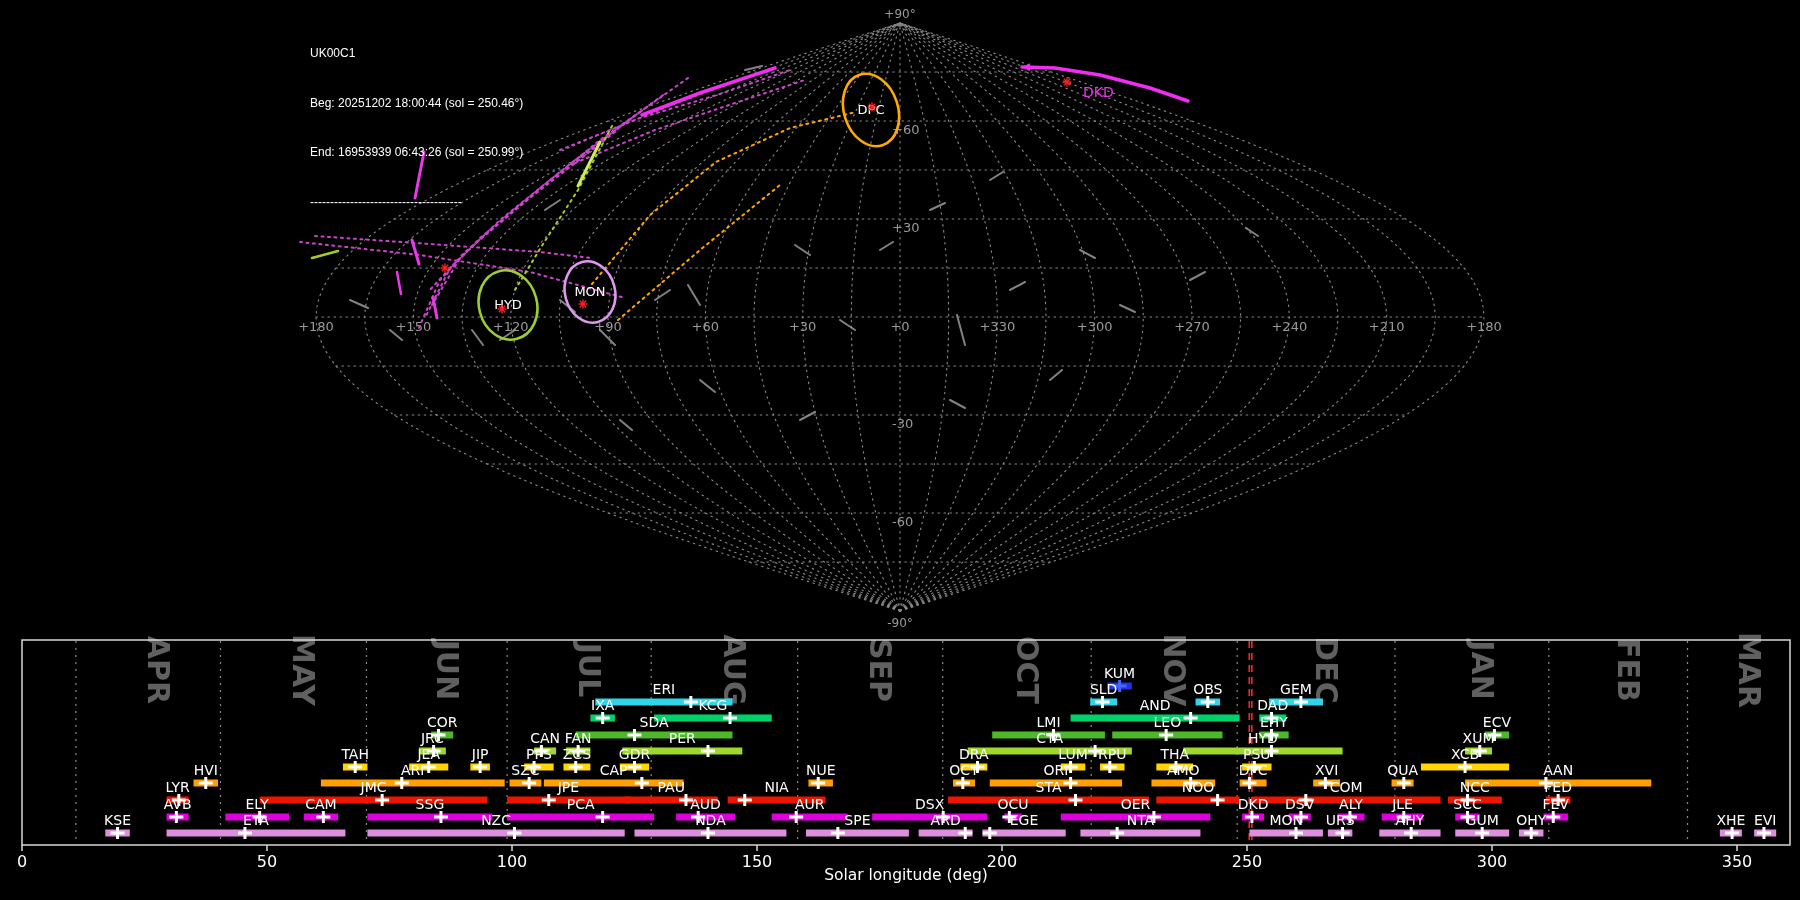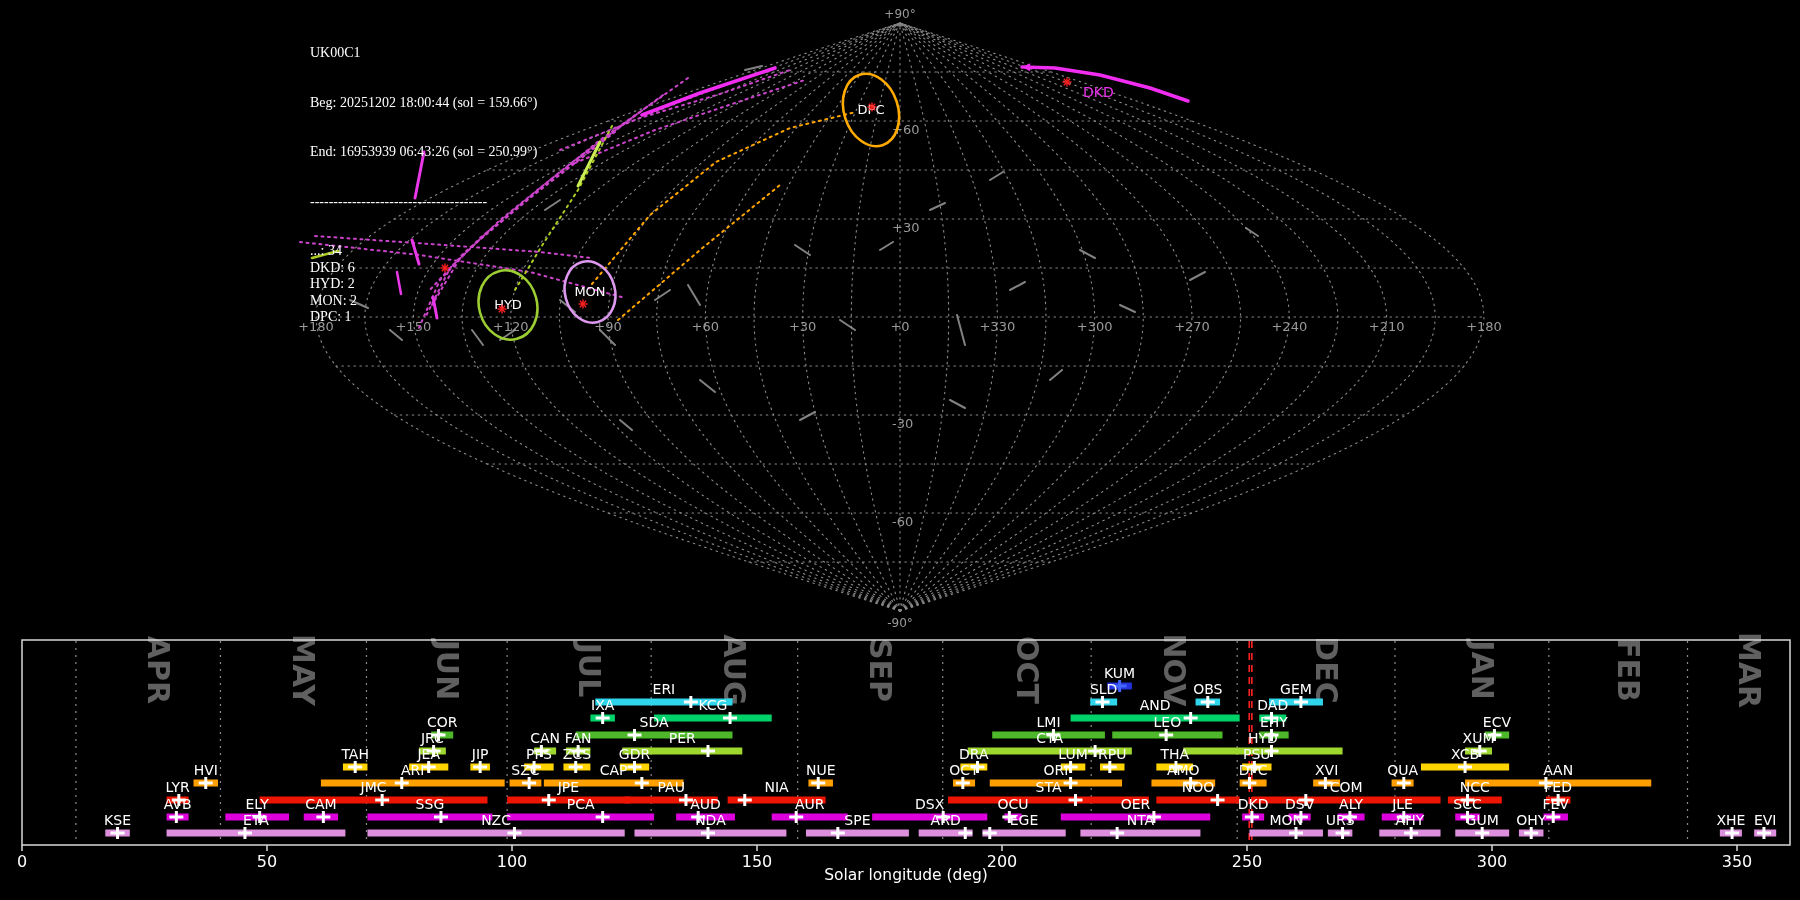--- a/index.html
+++ b/index.html
@@ -1,20 +1,20 @@
 <!DOCTYPE html>
 <html><head>
 <meta charset="utf-8">
 <style>
   html,body{margin:0;padding:0;background:#000;width:1800px;height:900px;overflow:hidden;}
   body{font-family:"DejaVu Sans", sans-serif;}
   #stage{position:relative;width:1800px;height:900px;background:#000;}
   #info-panel{
     position:absolute;left:310px;top:12px;color:#fff;
-    font-family:Liberation Serif, serif;font-size:14px;line-height:16.5px;
+    font-family:Liberation Sans, sans-serif;font-size:12px;line-height:16.5px;
     white-space:pre;z-index:5;
   }
   #scene{position:absolute;left:0;top:0;}
   .grid-line{fill:none;stroke-linecap:round;}
 </style>
 </head>
 <body>
 
 <div id="stage">
   <svg id="scene" width="1800" height="900">
@@ -539,18 +539,17 @@
         <line x1="1492" y1="845" x2="1492" y2="851" stroke="#d8d8d8" stroke-width="1.5"></line>
         <text x="1492" y="867" text-anchor="middle" font-size="16" fill="#ffffff">300</text>
         <line x1="1737.0000000000002" y1="845" x2="1737.0000000000002" y2="851" stroke="#d8d8d8" stroke-width="1.5"></line>
         <text x="1737.0000000000002" y="867" text-anchor="middle" font-size="16" fill="#ffffff">350</text>
       </g>
     <text id="xlabel" x="906" y="880" text-anchor="middle" font-size="15.5" fill="#ffffff">Solar longitude (deg)</text>
   </svg>
 
   <div id="info-panel">
     <div>UK00C1</div>
-    <div>Beg: 20251202 18:00:44 (sol = 159.66°)</div>
+    <div>Beg: 20251202 18:00:44 (sol = 250.46°)</div>
     <div>End: 16953939 06:43:26 (sol = 250.99°)</div>
     <div>--------------------------------------</div>
-    <div id="count-rows"><div>...: 34</div><div>DKD: 6</div><div>HYD: 2</div><div>MON: 2</div><div>DPC: 1</div></div>
   </div>
 </div>
 
 </body></html>

